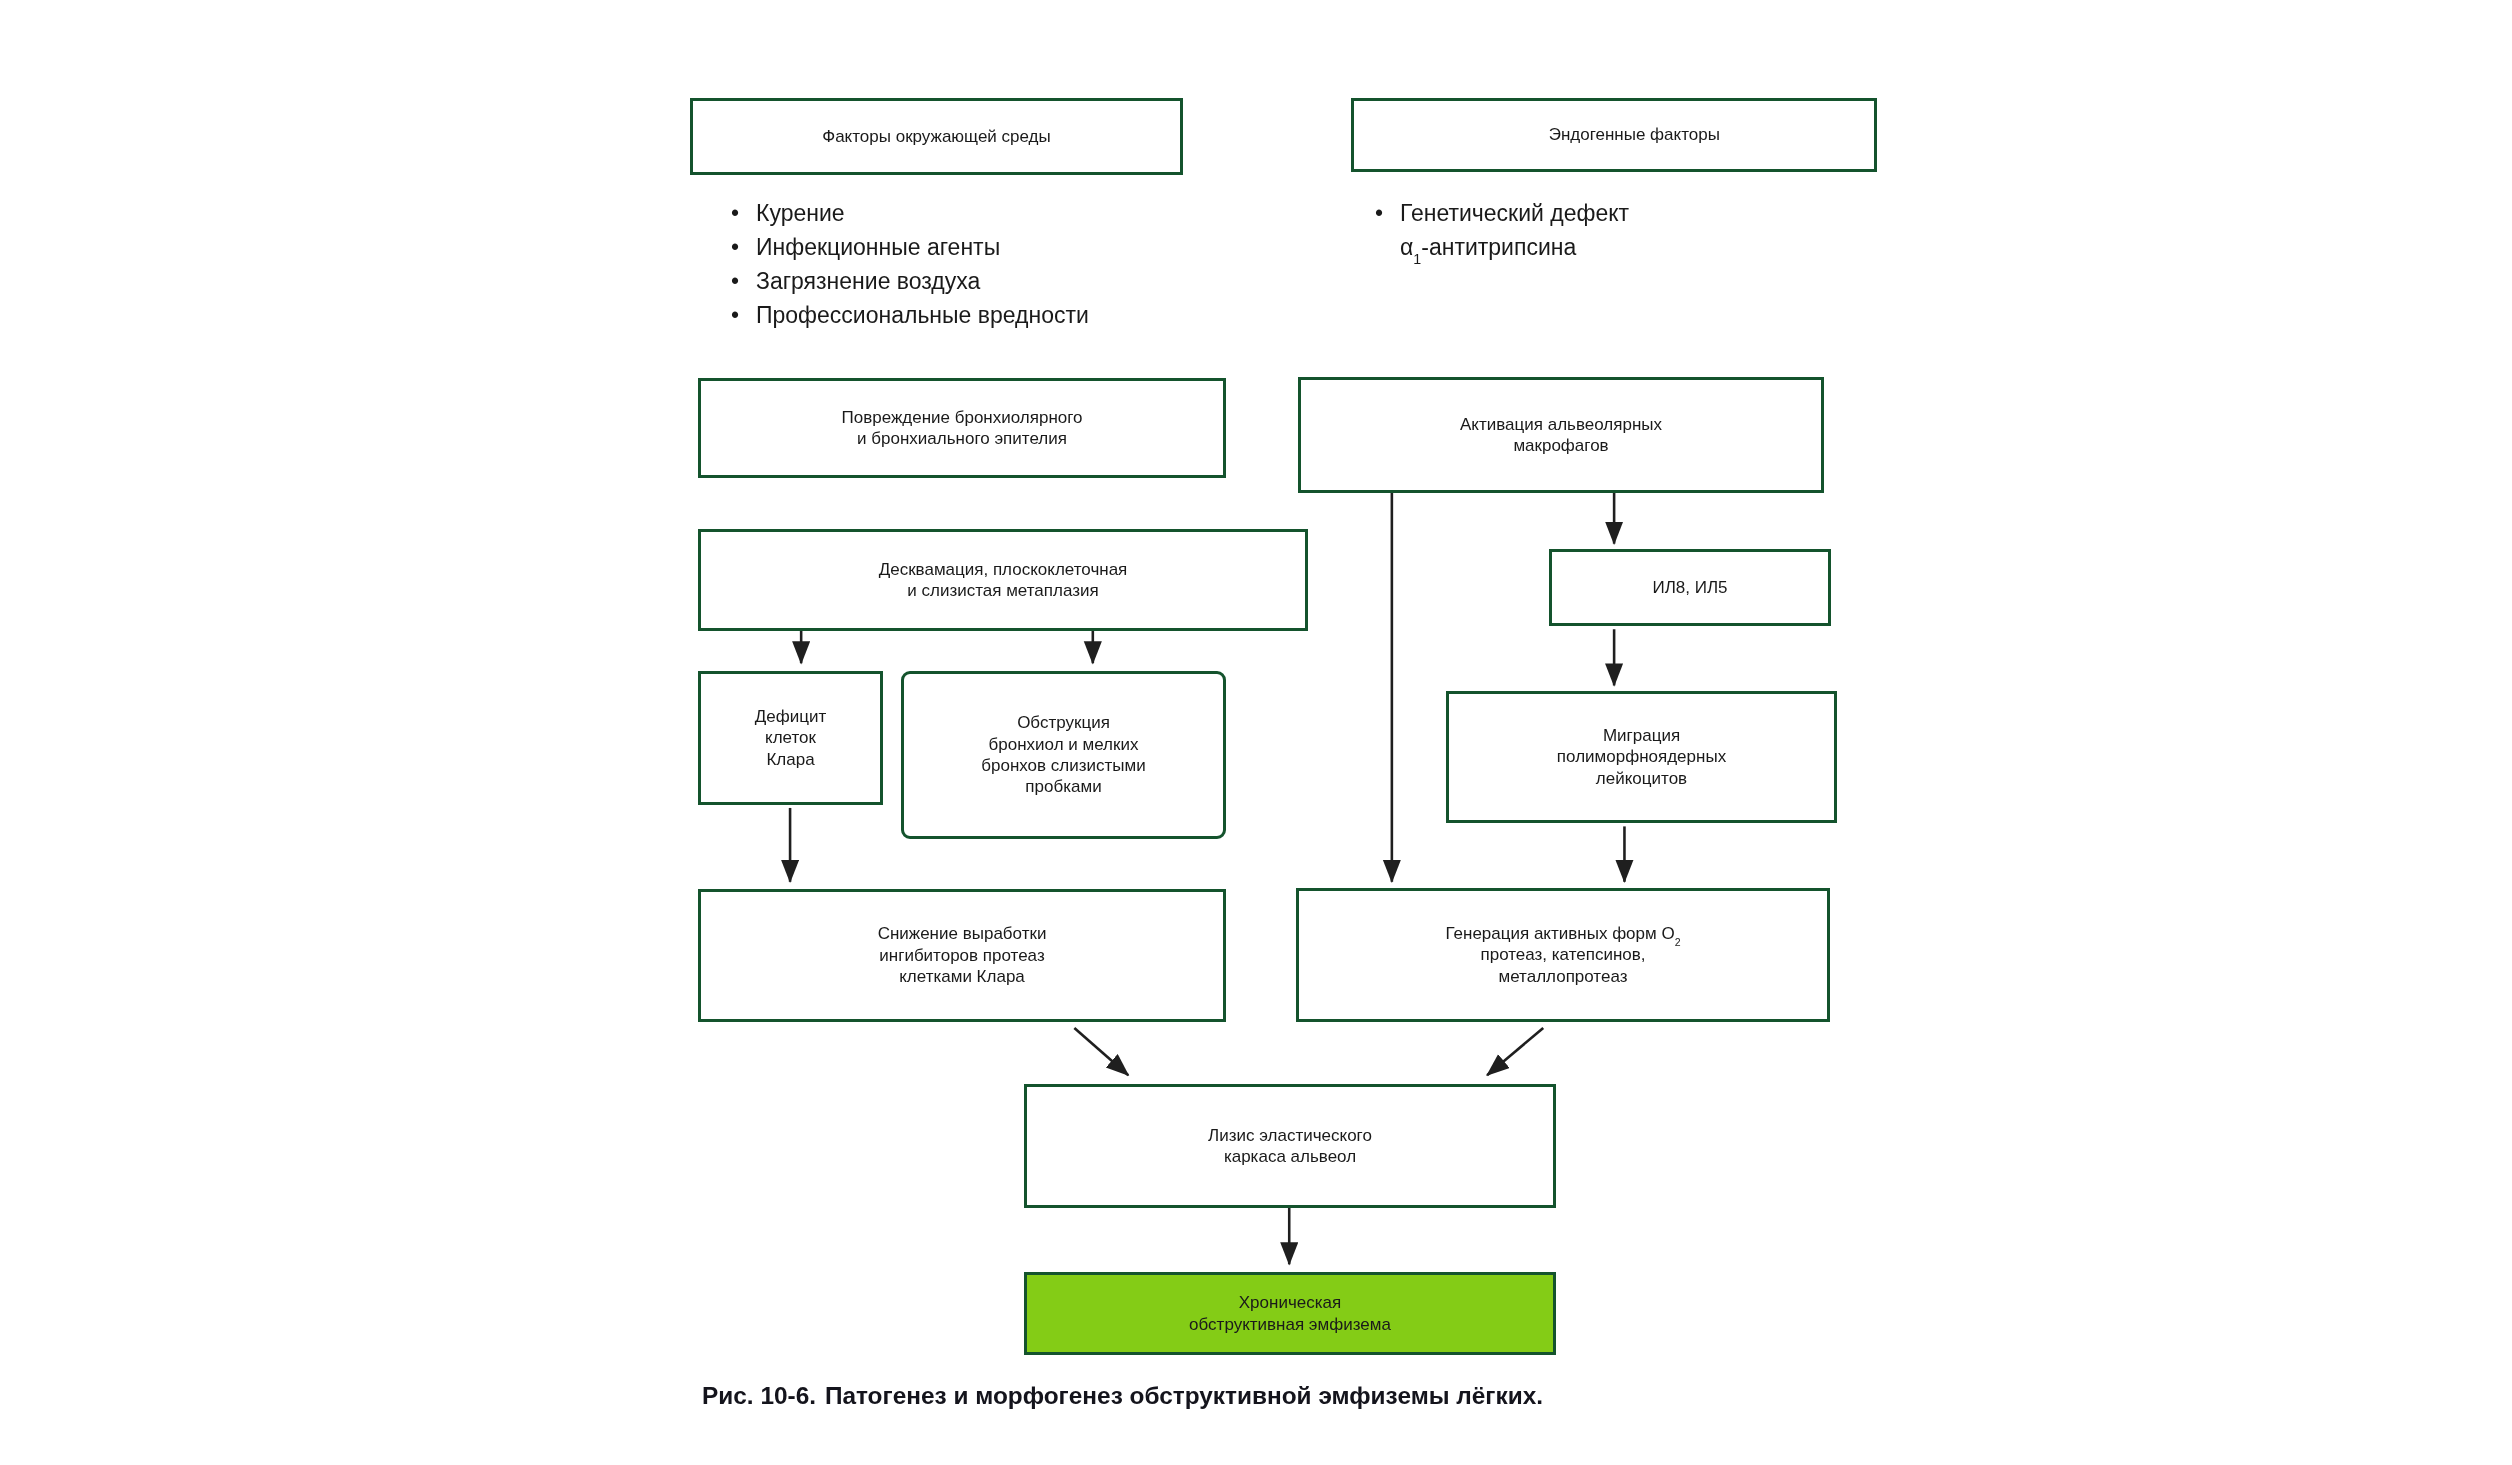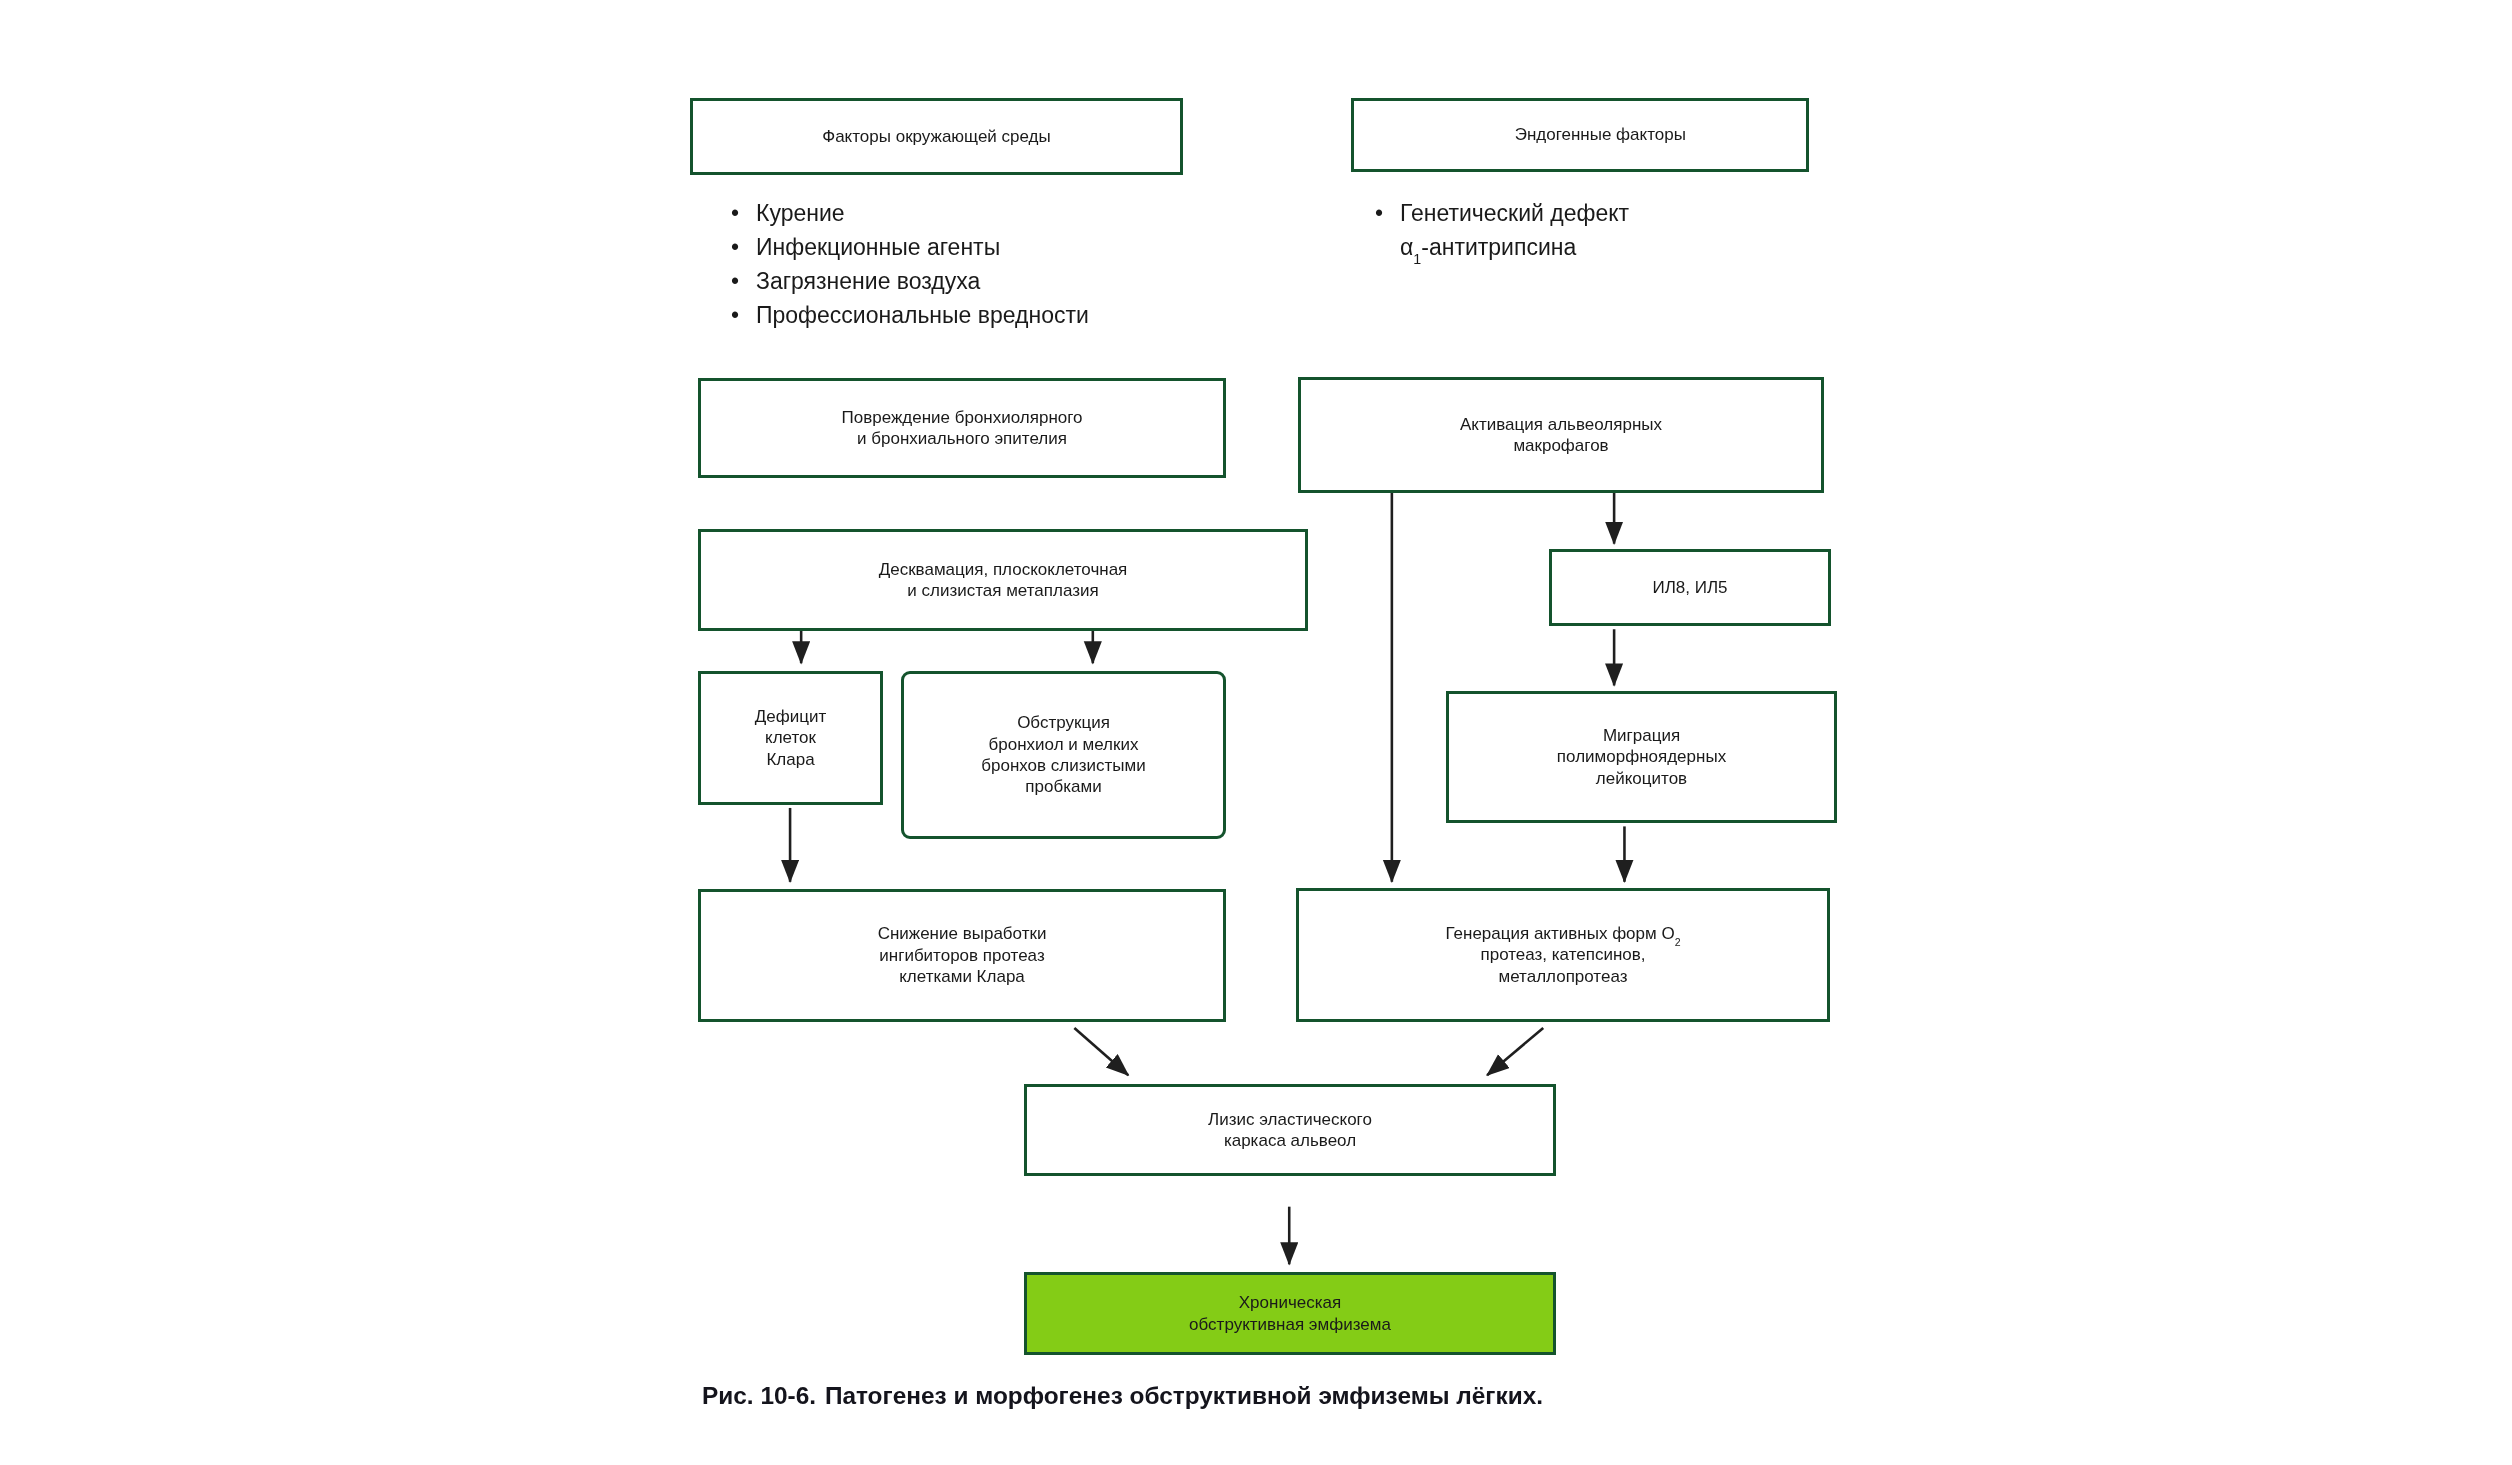--- a/index.html
+++ b/index.html
@@ -45,21 +45,21 @@
     <line x1="2186" y1="852" x2="2186" y2="928" stroke="#1f1f1f" stroke-width="3.5" marker-end="url(#ah)"></line>
     <line x1="2200" y1="1119" x2="2200" y2="1194" stroke="#1f1f1f" stroke-width="3.5" marker-end="url(#ah)"></line>
     <line x1="2090" y1="1392" x2="2014" y2="1456" stroke="#1f1f1f" stroke-width="3.5" marker-end="url(#ah)"></line>
     <line x1="1746" y1="1634" x2="1746" y2="1712" stroke="#1f1f1f" stroke-width="3.5" marker-end="url(#ah)"></line>
   </svg>
 
   <div class="box" style="left:690px; top:98px; width:493px; height:77px;">
     <span class="line">Факторы окружающей среды</span>
   </div>
 
-  <div class="box" style="left:1351px; top:98px; width:458px; height:74px;padding-left:48px;">
+  <div class="box" style="left:1351px; top:98px; width:526px; height:74px;padding-left:48px;">
     <span class="line">Эндогенные факторы</span>
   </div>
 
   <div class="bullets" style="left:731px; top:196px;">
     <div class="bullet-row">
       <span class="dot">•</span>
       <span>Курение</span>
     </div>
     <div class="bullet-row">
       <span class="dot">•</span>
@@ -128,21 +128,21 @@
     <span class="line">полиморфноядерных</span>
     <span class="line">лейкоцитов</span>
   </div>
 
   <div class="box" style="left:1296px; top:888px; width:534px; height:134px;">
     <span class="line"><span>Генерация активных форм О</span><sub class="small">2</sub></span>
     <span class="line">протеаз, катепсинов,</span>
     <span class="line">металлопротеаз</span>
   </div>
 
-  <div class="box" style="left:1024px; top:1084px; width:532px; height:92px;">
+  <div class="box" style="left:1024px; top:1084px; width:532px; height:124px;">
     <span class="line">Лизис эластического</span>
     <span class="line">каркаса альвеол</span>
   </div>
 
   <div class="box final" style="left:1024px; top:1272px; width:532px; height:83px;">
     <span class="line">Хроническая</span>
     <span class="line">обструктивная эмфизема</span>
   </div>
 
   <div id="caption">

